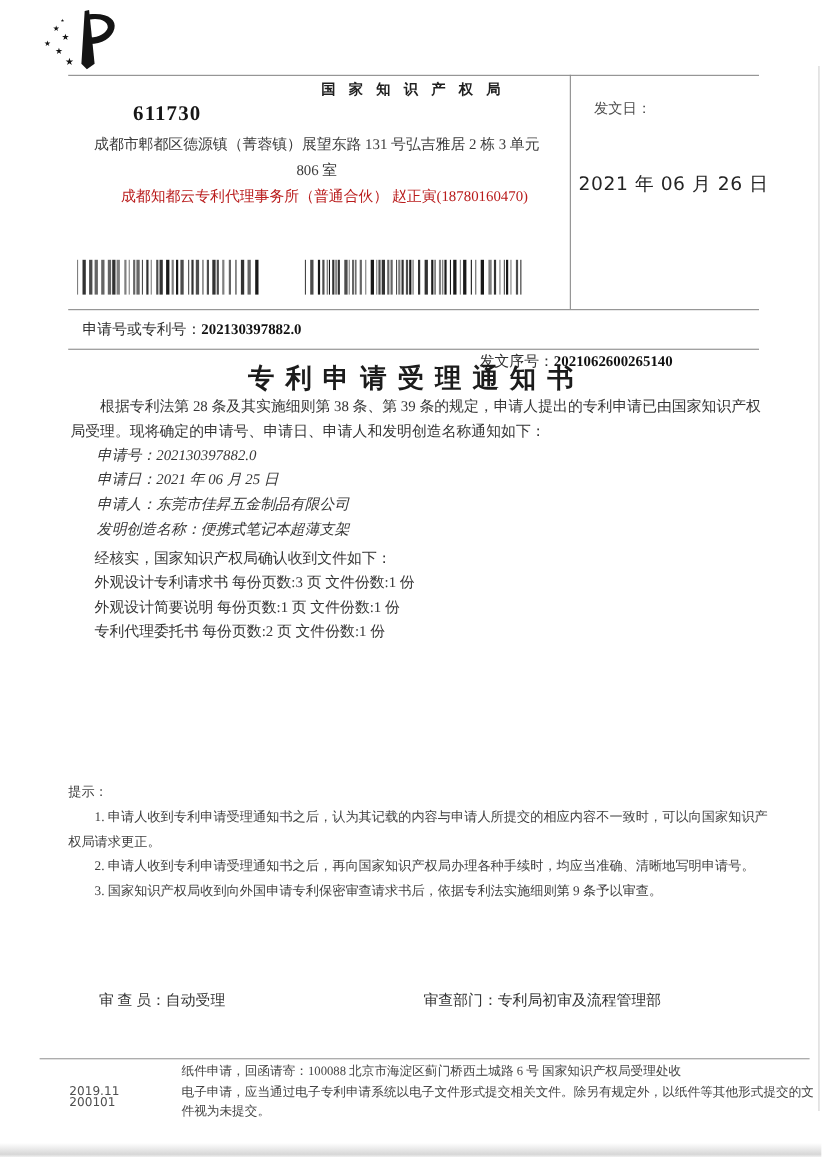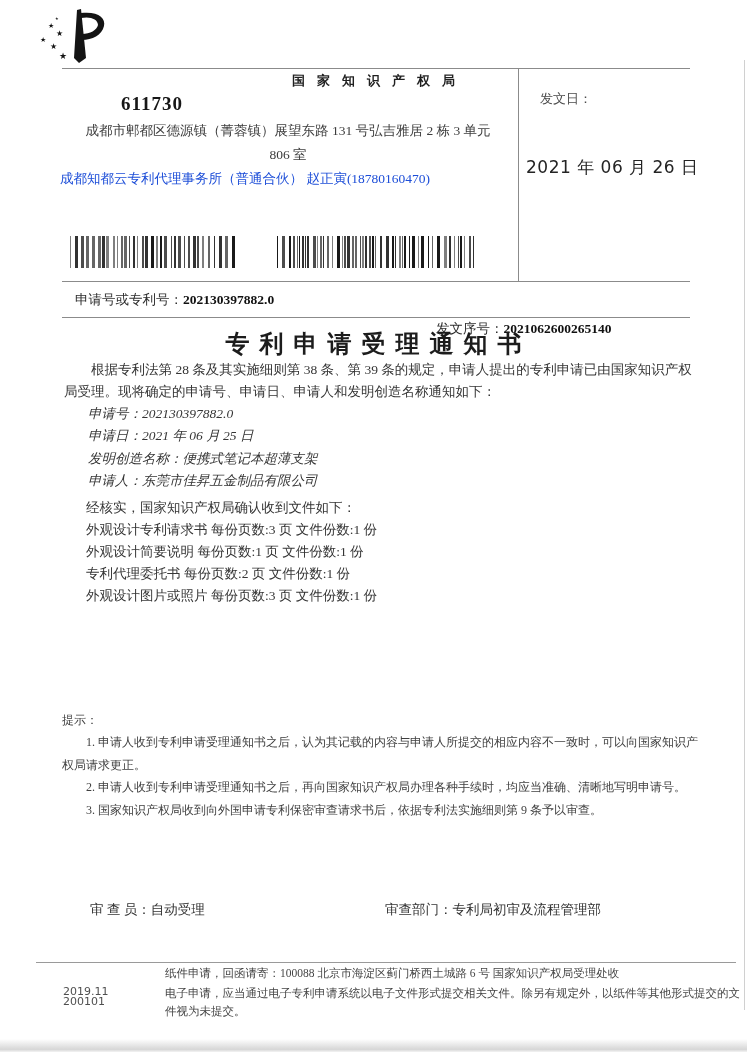--- a/index.html
+++ b/index.html
@@ -18,21 +18,21 @@
     font-size:13px;font-weight:700;letter-spacing:12px;text-indent:12px;
     color:#1f1f1f;
     margin-top:45px;
   }
   .logo{position:absolute;left:38px;top:8px;}
 
   
   .postcode{position:absolute;left:84px;top:93px;font-size:19px;font-weight:700;color:#161616;letter-spacing:1px;margin-left:37px;}
   .addr1{position:absolute;left:60px;top:122px;width:456px;text-align:center;font-size:13.5px;color:#3c3c3c;}
   .addr2{position:absolute;left:60px;top:146px;width:456px;text-align:center;font-size:13.5px;color:#3c3c3c;}
-  .agent{position:absolute;left:60px;top:170px;width:470px;font-size:13.5px;color:#1d4ed8;}
+  .agent{position:absolute;left:60px;top:170px;width:470px;text-align:center;font-size:13.5px;color:#b91c1c;}
 
   
   .dispatch-label{position:absolute;left:540px;top:90px;font-size:13px;color:#4c4c4c;}
   .dispatch-date{position:absolute;left:526px;top:156px;font-size:17px;color:#242424;
     font-family:"DejaVu Sans","Liberation Sans",sans-serif;letter-spacing:0.5px;}
 
   
   .barcode{position:absolute;top:236px;height:32px;overflow:hidden;}
   .barcode-1{left:70px;width:166px;}
   .barcode-2{left:277px;width:200px;}
@@ -205,30 +205,29 @@
 
   <div class="rule" style="left:62px;top:317px;width:628px;"></div>
 
   <div class="notice-title">专利申请受理通知书</div>
 
   <div class="intro">根据专利法第 28 条及其实施细则第 38 条、第 39 条的规定，申请人提出的专利申请已由国家知识产权局受理。现将确定的申请号、申请日、申请人和发明创造名称通知如下：</div>
 
   <div class="fields">
     <div>申请号：202130397882.0</div>
     <div>申请日：2021 年 06 月 25 日</div>
+    <div>申请人：东莞市佳昇五金制品有限公司</div>
     <div>发明创造名称：便携式笔记本超薄支架</div>
-    <div>申请人：东莞市佳昇五金制品有限公司</div>
   </div>
 
   <div class="received">
     <div>经核实，国家知识产权局确认收到文件如下：</div>
     <div>外观设计专利请求书 每份页数:3 页 文件份数:1 份</div>
     <div>外观设计简要说明 每份页数:1 页 文件份数:1 份</div>
     <div>专利代理委托书 每份页数:2 页 文件份数:1 份</div>
-    <div>外观设计图片或照片 每份页数:3 页 文件份数:1 份</div>
   </div>
 
   <div class="notes-label">提示：</div>
   <div class="notes">
     <p>1. 申请人收到专利申请受理通知书之后，认为其记载的内容与申请人所提交的相应内容不一致时，可以向国家知识产权局请求更正。</p>
     <p>2. 申请人收到专利申请受理通知书之后，再向国家知识产权局办理各种手续时，均应当准确、清晰地写明申请号。</p>
     <p>3. 国家知识产权局收到向外国申请专利保密审查请求书后，依据专利法实施细则第 9 条予以审查。</p>
   </div>
 
   <div class="signoff signoff-examiner">

